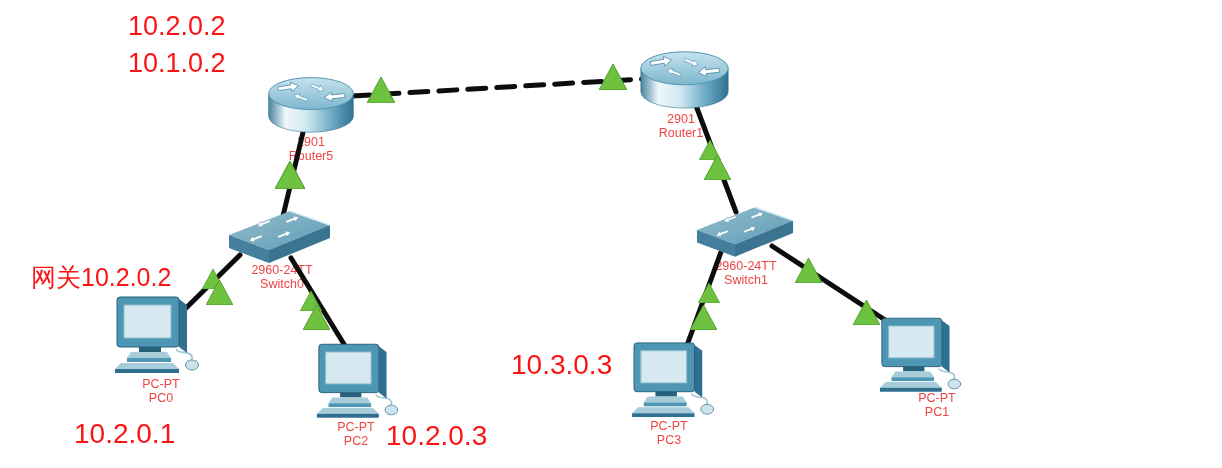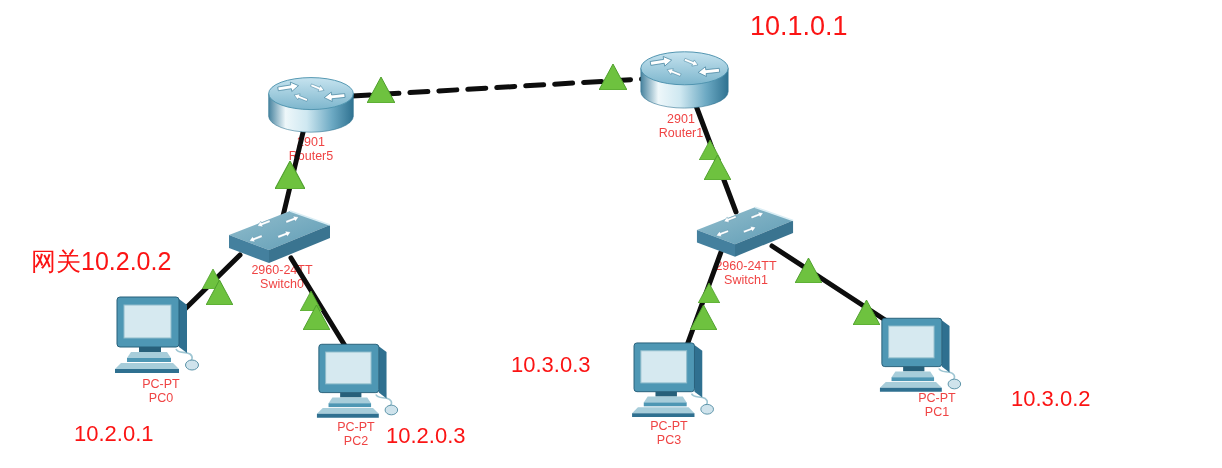--- a/index.html
+++ b/index.html
@@ -15,25 +15,25 @@
   .dev-label span{display:block;}
   
   #wires{position:absolute;left:0;top:0;z-index:2;}
   .cable{stroke:#0d0d0d;stroke-width:5;stroke-linecap:round;}
   .cable.dashed{stroke-dasharray:18 11;}
   
   .icon{position:absolute;z-index:3;overflow:visible;}
   
   .note{
     position:absolute;z-index:4;color:#fb1414;white-space:nowrap;
-    font-size:22px;line-height:30px;letter-spacing:0px;
+    font-size:28px;line-height:30px;letter-spacing:0px;
   }
   .note.two-line div{line-height:37px;}
   .note.big{font-size:27px;}
-  .note.gw{font-size:25px;}
+  .note.gw{font-size:25px;margin-top:16px;}
 </style>
 </head>
 <body>
 
 <div id="canvas">
 
   <svg width="0" height="0" style="position:absolute" aria-hidden="true">
     <defs>
       <linearGradient id="gRSide" x1="0" y1="0" x2="1" y2="0">
         <stop offset="0" stop-color="#47839f"></stop>
@@ -170,22 +170,24 @@
   <svg class="icon" style="left:315px;top:342px" width="87" height="78" viewBox="0 0 90 80">
       <use href="#sym-pc"></use>
     </svg>
   <svg class="icon" style="left:630px;top:341px" width="88" height="78" viewBox="0 0 90 80">
       <use href="#sym-pc"></use>
     </svg>
   <svg class="icon" style="left:878px;top:316px" width="87" height="78" viewBox="0 0 90 80">
       <use href="#sym-pc"></use>
     </svg>
 
+  <div class="note two-line big" style="left:128px;top:8px">
+    <div>10.2.0.2</div>
+    <div>10.1.0.2</div>
+  </div>
   <div class="note two-line big" style="left:750px;top:8px">
-    <div>10.1.0.1</div>
   </div>
   <div class="note gw" style="left:31px;top:246px">网关10.2.0.2</div>
   <div class="note" style="left:74px;top:419px">10.2.0.1</div>
   <div class="note" style="left:386px;top:421px">10.2.0.3</div>
   <div class="note" style="left:511px;top:350px">10.3.0.3</div>
-  <div class="note" style="left:1011px;top:384px">10.3.0.2</div>
 
 </div>
 
 </body></html>

